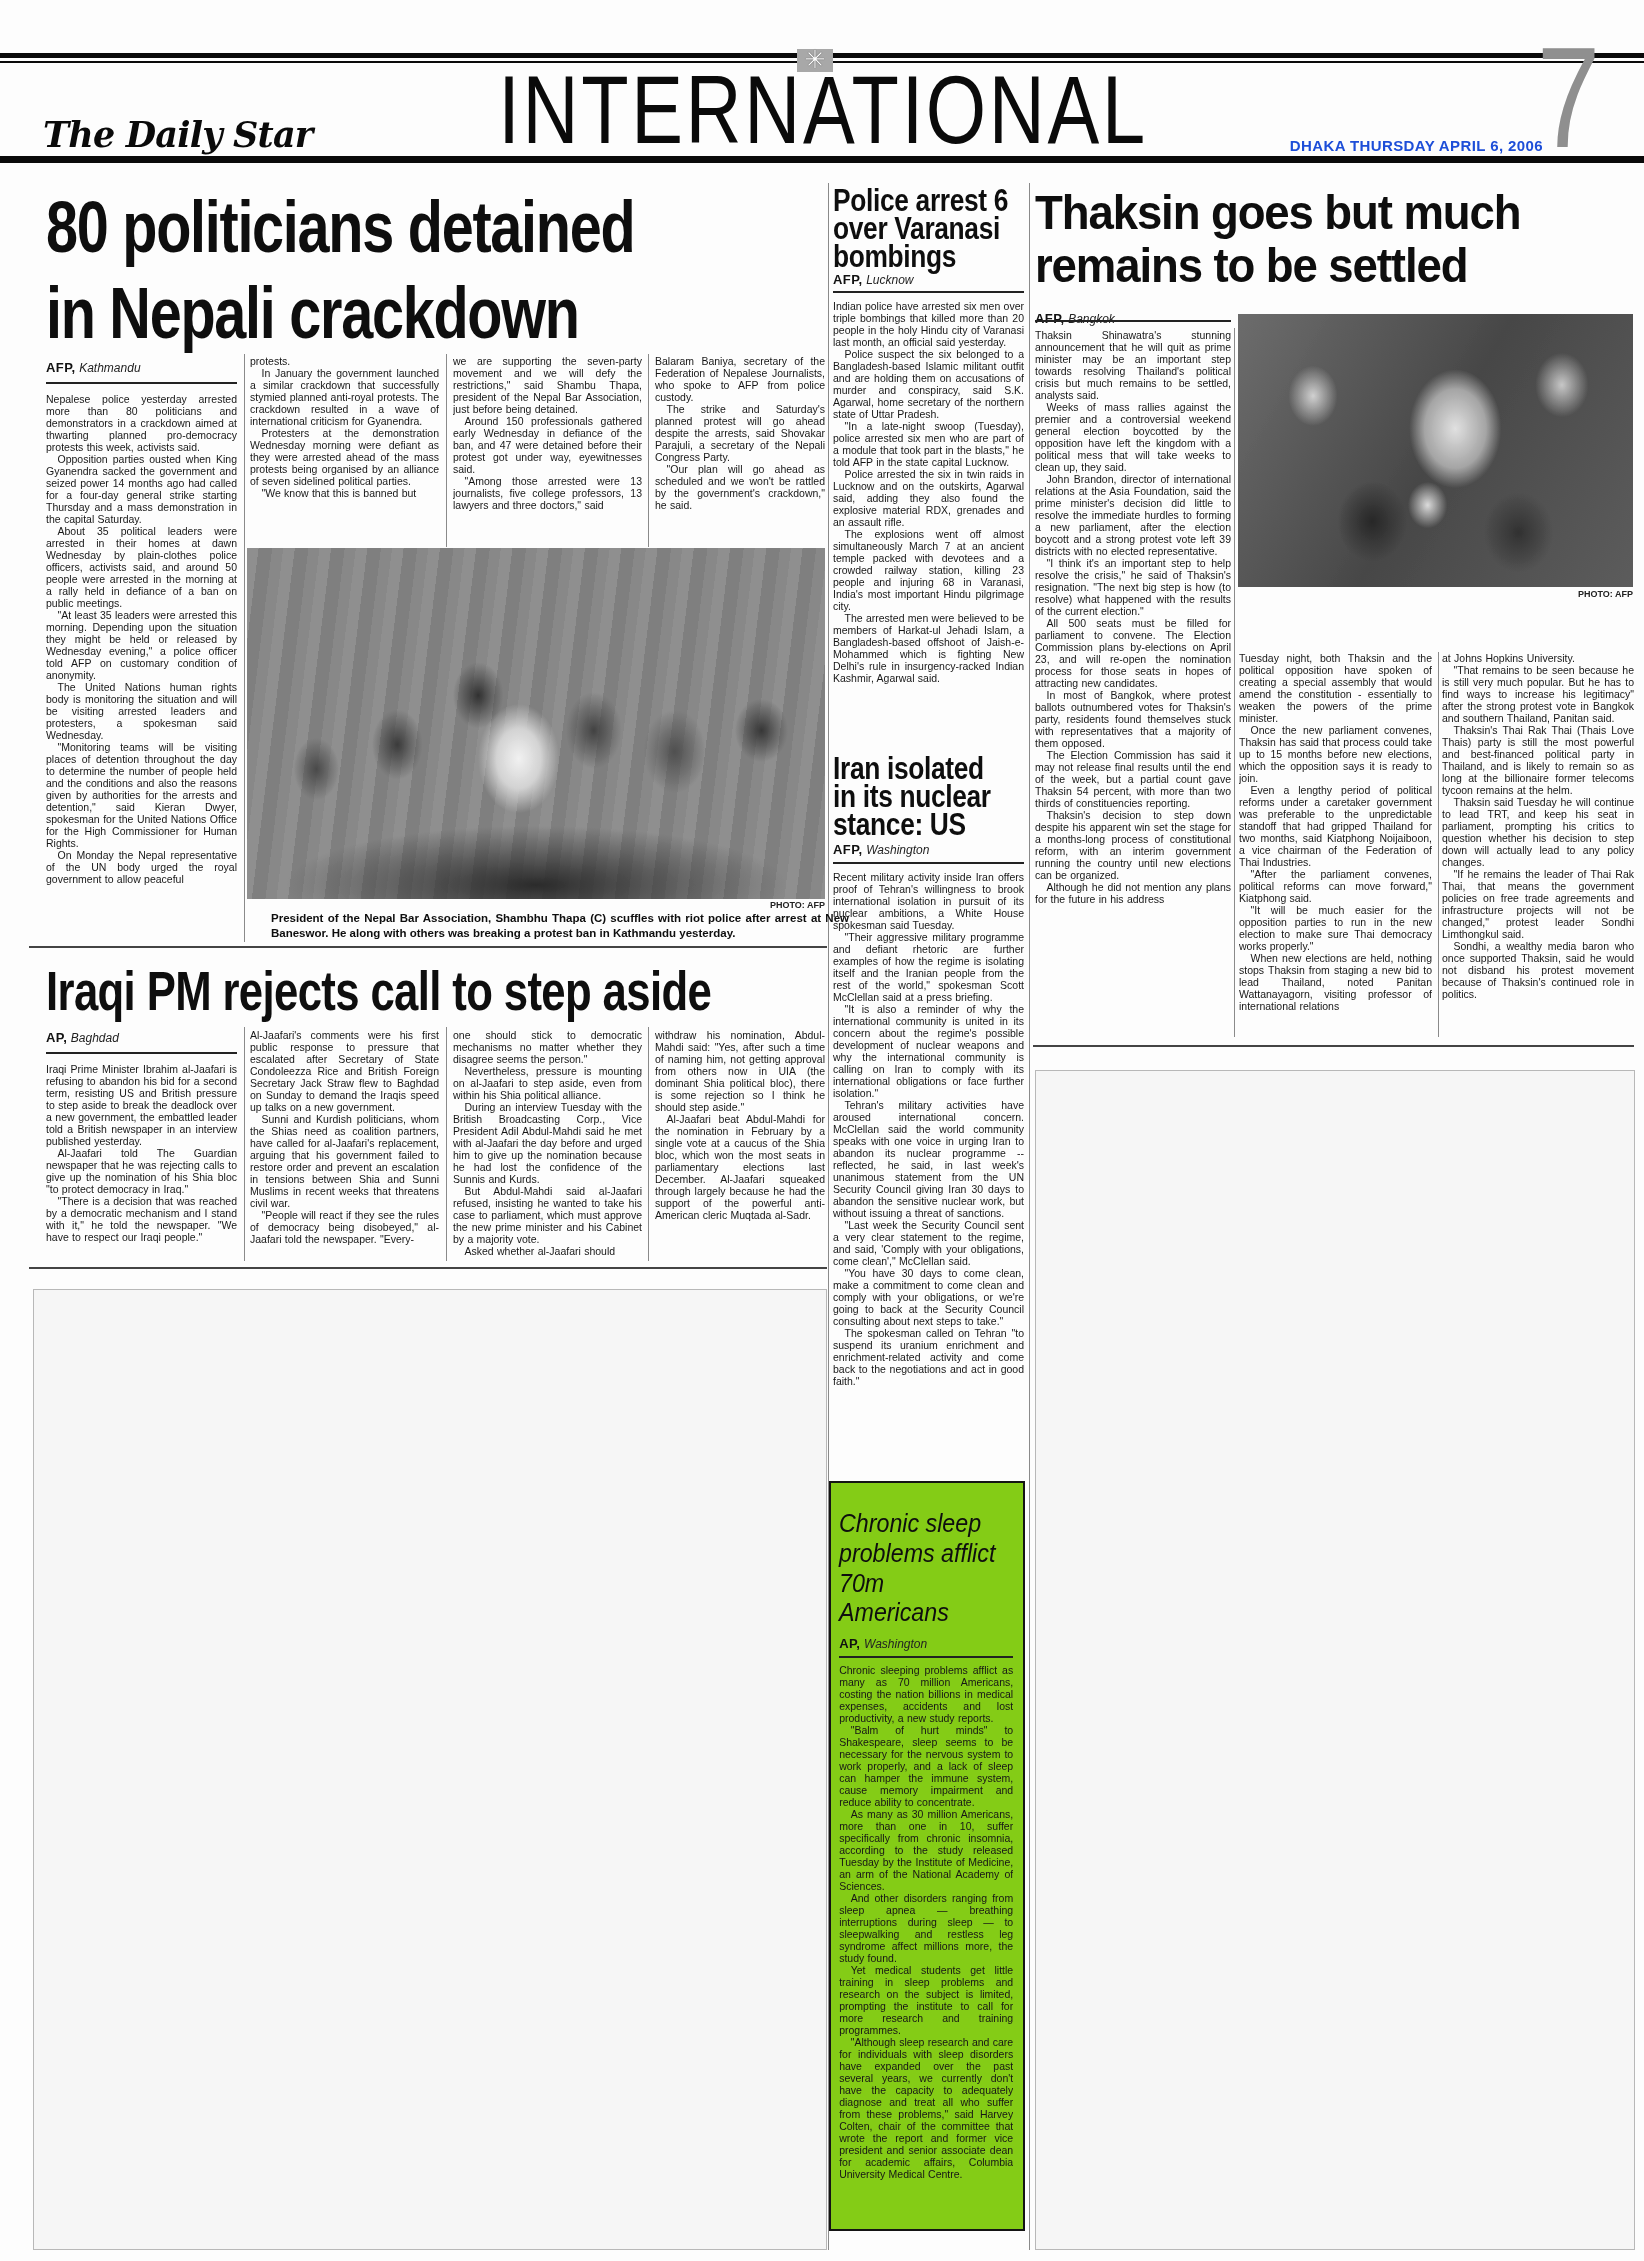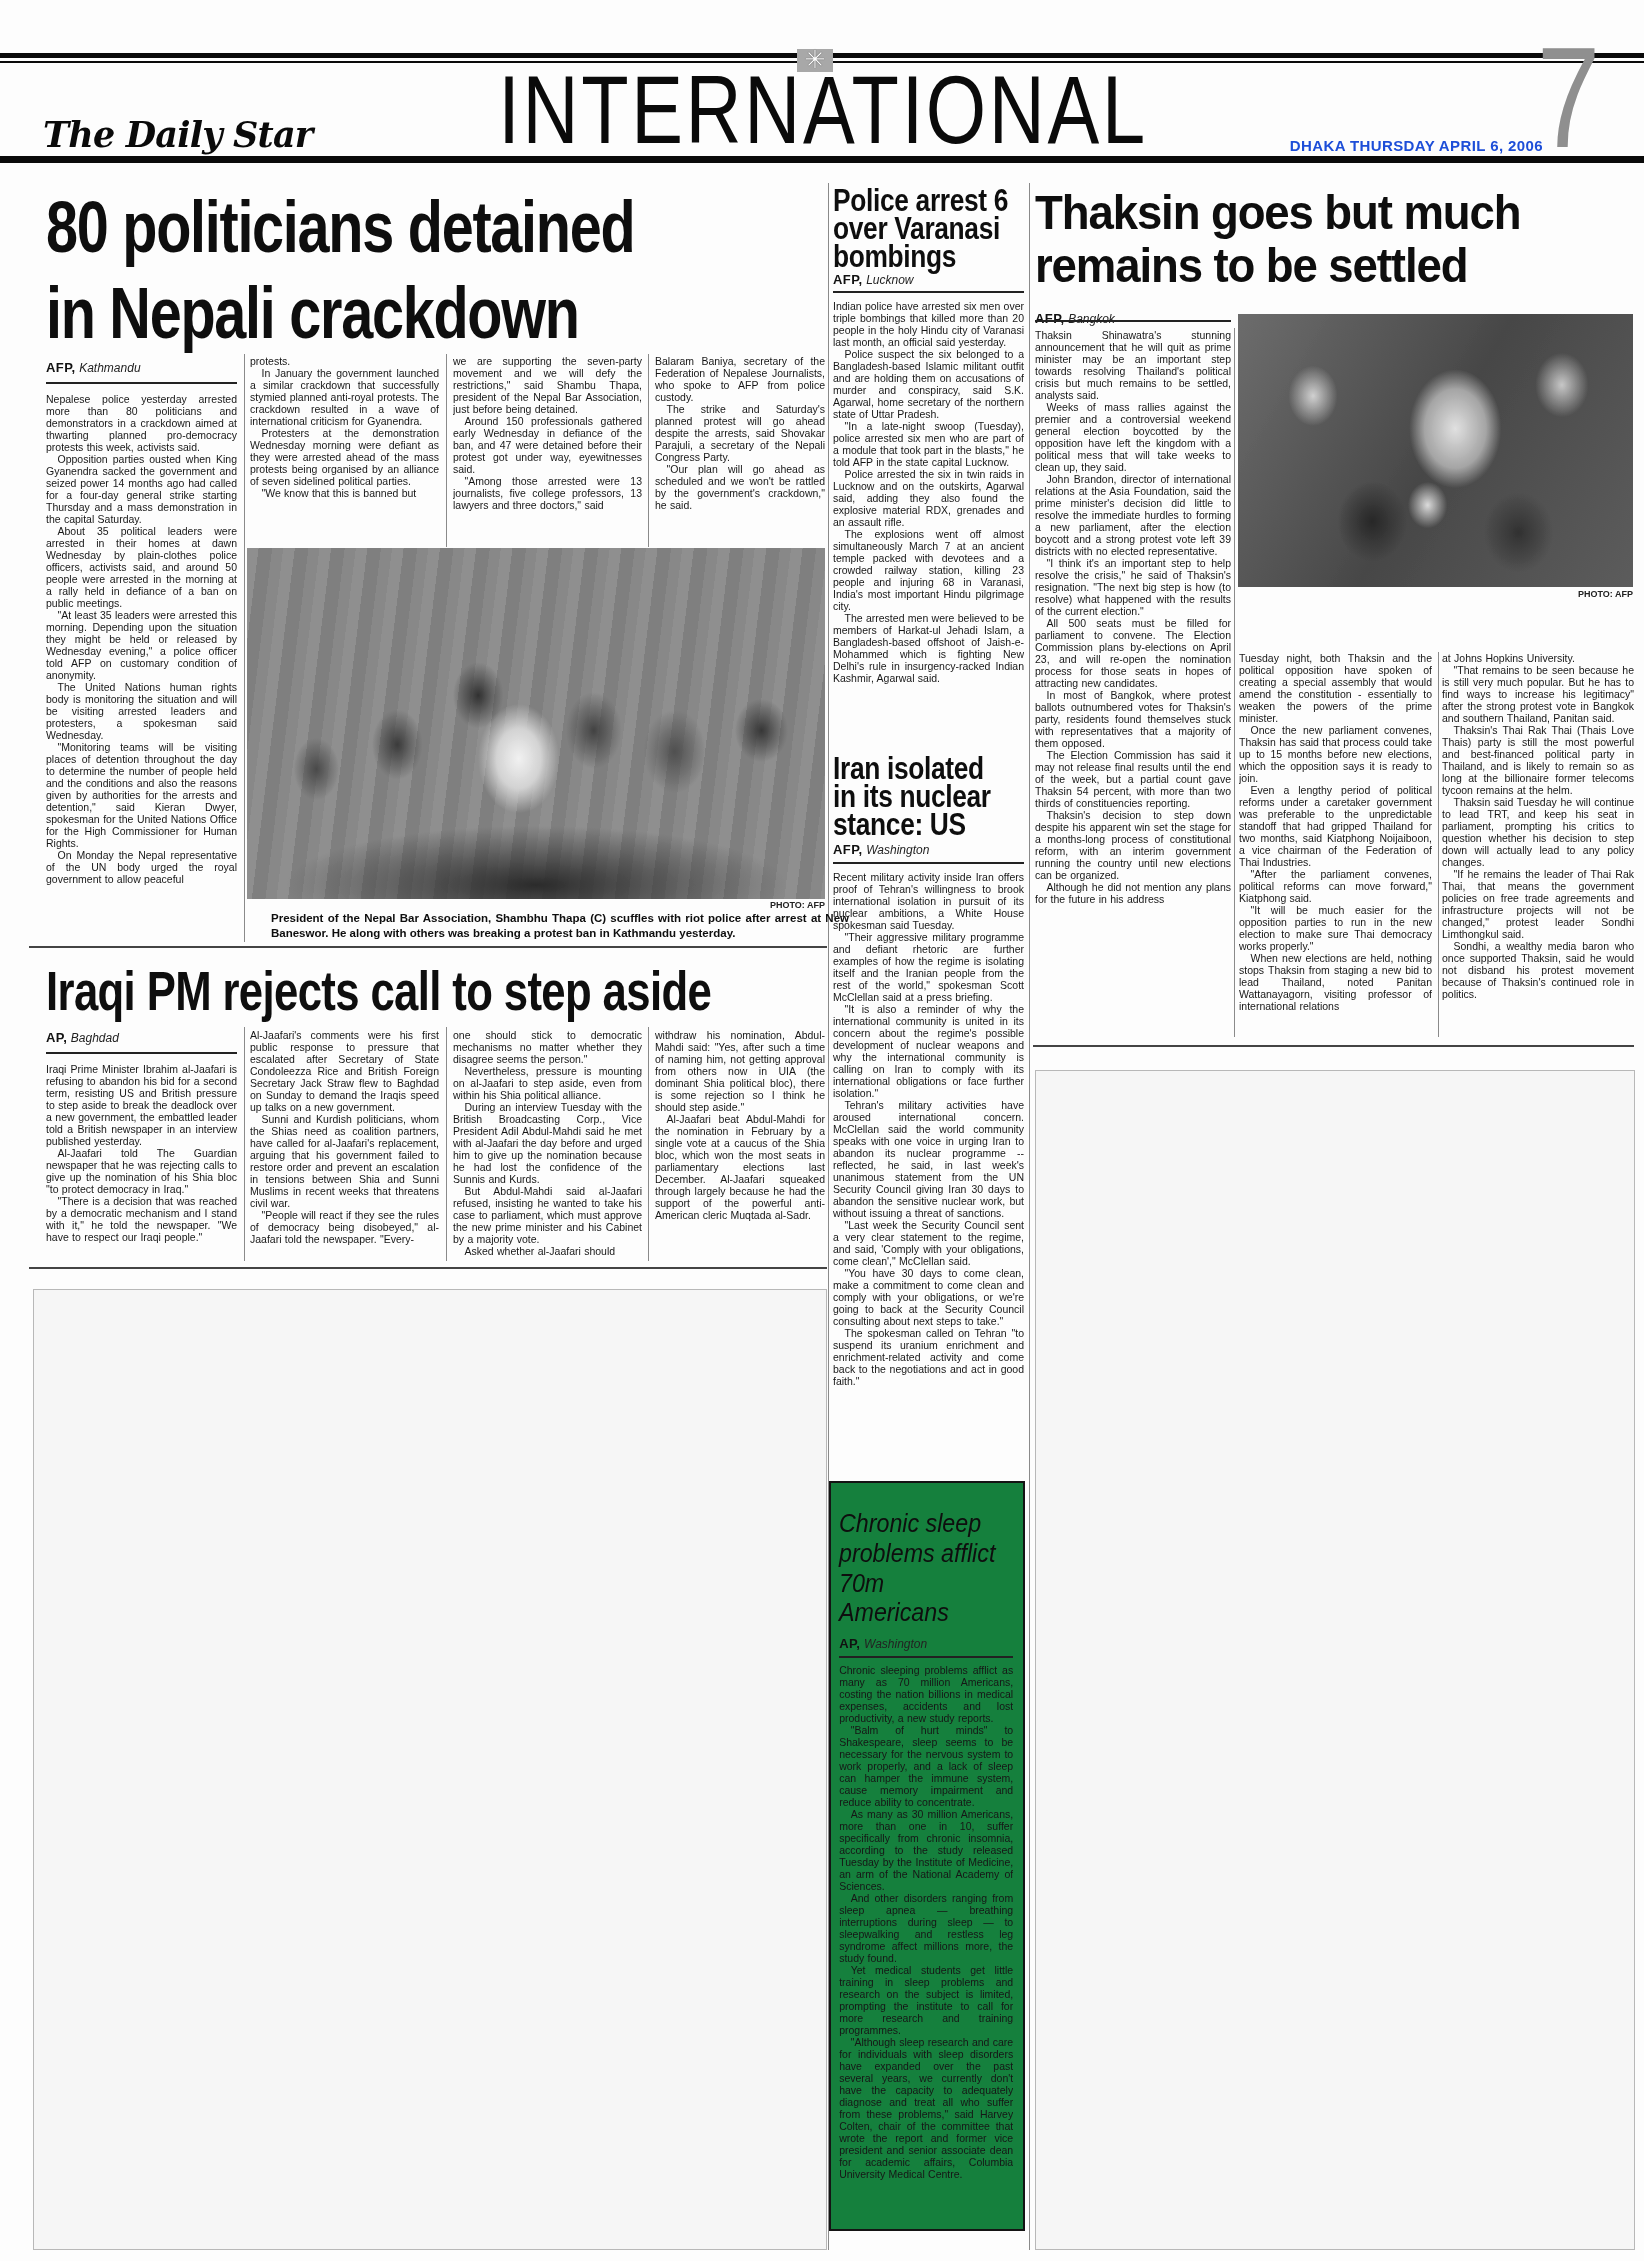--- a/index.html
+++ b/index.html
@@ -41,21 +41,21 @@
     linear-gradient(#9c9c9c 0%, #8d8d8d 35%, #6f6f6f 62%, #585858 100%);}
   .photo2{background:
     radial-gradient(ellipse 59px 76px at 55% 42%, #dcdcdc 0%, #a3a3a3 52%, rgba(0,0,0,0) 78%),
     radial-gradient(ellipse 35px 43px at 19% 30%, #cdcdcd 0%, rgba(0,0,0,0) 70%),
     radial-gradient(ellipse 38px 46px at 82% 26%, #c4c4c4 0%, rgba(0,0,0,0) 70%),
     radial-gradient(ellipse 53px 61px at 34% 76%, #2b2b2b 0%, rgba(0,0,0,0) 66%),
     radial-gradient(ellipse 53px 61px at 71% 80%, #353535 0%, rgba(0,0,0,0) 66%),
     radial-gradient(ellipse 28px 33px at 48% 70%, #d7d7d7 0%, rgba(0,0,0,0) 70%),
     linear-gradient(120deg, #6d6d6d 0%, #4a4a4a 50%, #5e5e5e 100%);}
   .adspace{position:absolute;background:#f6f6f6;border:0.8px solid #b8b8b8;}
-  .sleep-box{position:absolute;left:829px;top:1481px;width:196px;height:750px;border:2.5px solid #141414;background:#15803d;box-sizing:border-box;}
+  .sleep-box{position:absolute;left:829px;top:1481px;width:196px;height:750px;border:2.5px solid #141414;background:#84cc16;box-sizing:border-box;}
 </style>
 </head>
 <body>
 
 <div class="page">
 
   <div class="hrule" style="left:0;top:53px;width:1645px;height:5px;"></div>
   <div class="hrule" style="left:0;top:61px;width:1645px;height:1.6px;"></div>
 
   <div class="logo" style="left:43px;top:114px;">The Daily Star</div>

